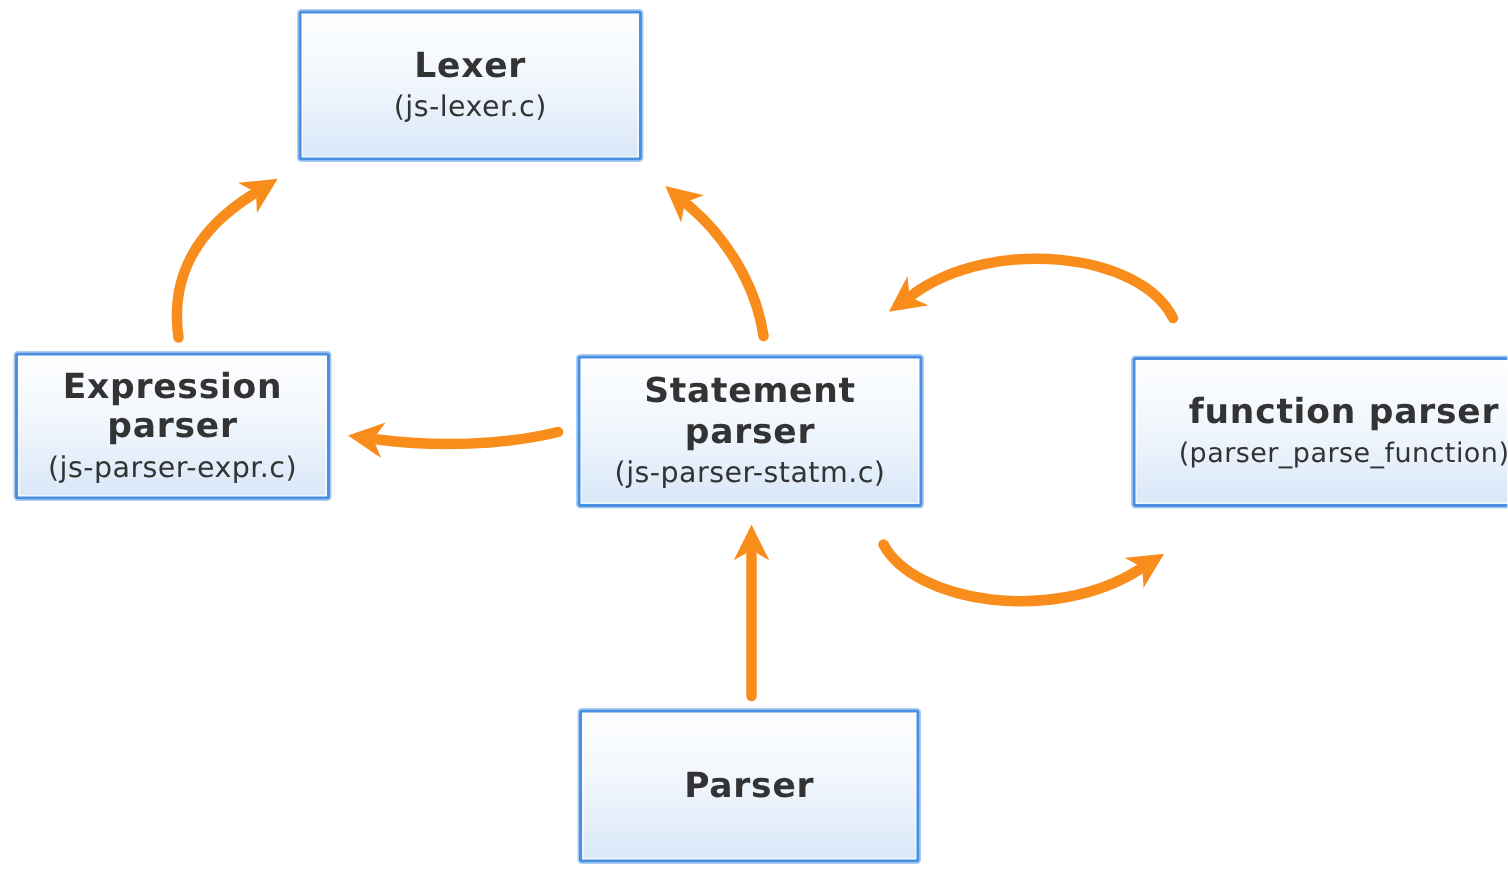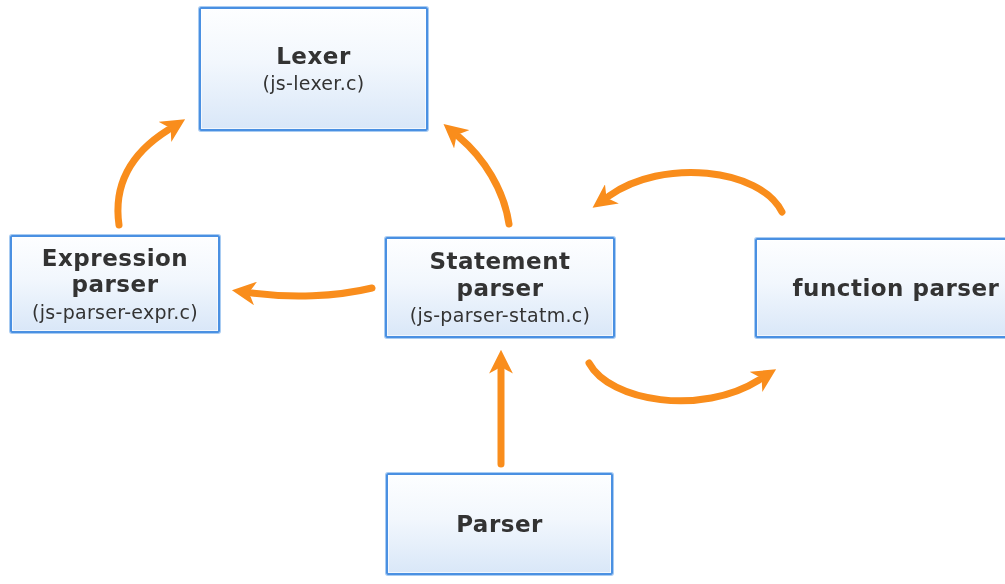--- a/index.html
+++ b/index.html
@@ -44,21 +44,21 @@
   }
   .node .subtitle {
     font-size: 19px;
     line-height: 1.2;
     margin-top: 3px;
     letter-spacing: 0.3px;
   }
   
   .node.narrow-title .title { max-width: 150px; }
 
-  .node-lexer      { left: 199px; top: 7px;   width: 229px; height: 124px; }
+  .node-lexer      { left: 199px; top: 7px;   width: 229px; height: 100px; }
   .node-expression { left: 10px;  top: 235px; width: 210px; height: 98px;  }
   .node-statement  { left: 385px; top: 237px; width: 230px; height: 101px; }
   .node-function   { left: 755px; top: 238px; width: 282px; height: 100px; }
   .node-parser     { left: 386px; top: 473px; width: 227px; height: 102px; }
 
   .node-function .subtitle { font-size: 18px; }
 </style>
 </head>
 <body>
 
@@ -94,19 +94,20 @@
     <div class="subtitle">(js-parser-statm.c)</div>
   </div>
 
   <div class="node node-expression narrow-title">
     <div class="title">Expression parser</div>
     <div class="subtitle">(js-parser-expr.c)</div>
   </div>
 
   <div class="node node-function">
     <div class="title">function parser</div>
+    <div class="subtitle">(parser_parse_function)</div>
   </div>
 
   <div class="node node-parser">
     <div class="title">Parser</div>
   </div>
 
 </div>
 
 </body></html>

